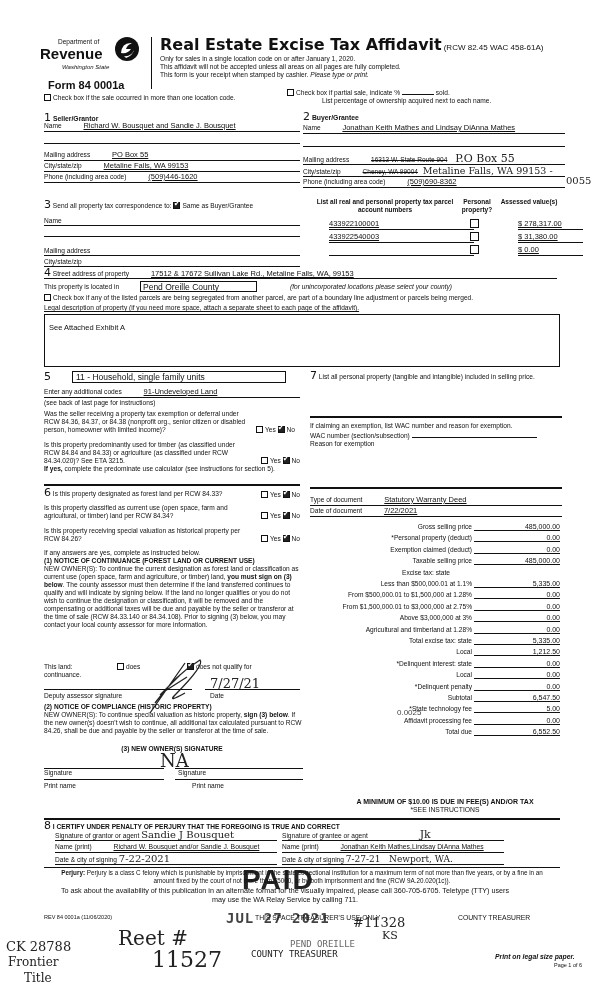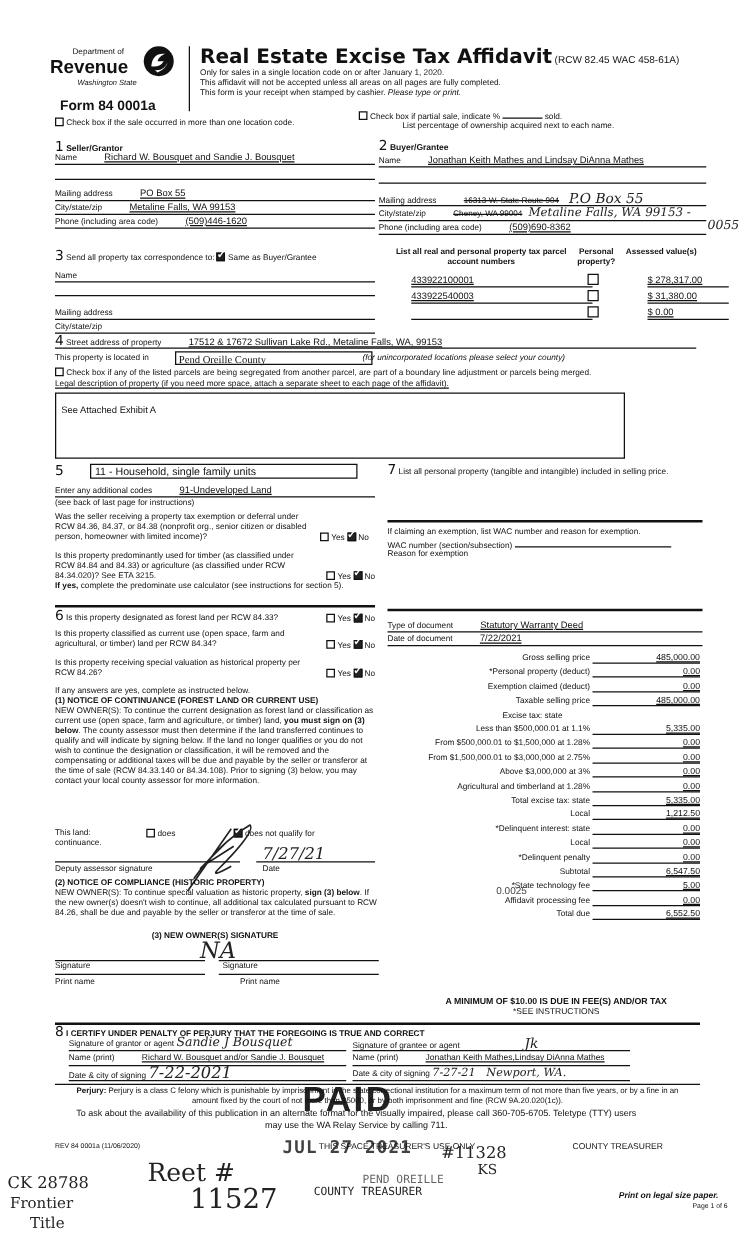--- a/index.html
+++ b/index.html
@@ -2,21 +2,21 @@
 <html><head>
 <meta charset="utf-8">
 <style>
   * { box-sizing: border-box; margin: 0; padding: 0; }
   html, body { width: 600px; height: 997px; background: #fff; overflow: hidden; }
   body { position: relative; font-family: "Liberation Sans", sans-serif; color: #111; font-size: 7px; }
   .abs { position: absolute; }
   .sans { font-family: "DejaVu Sans", sans-serif; }
   .line { border-bottom: 1px solid #111; }
   .fill { font-family: "Liberation Sans", sans-serif; font-size: 7.5px; text-decoration: underline; margin-left: 20px; }
-  .hand { font-family: "DejaVu Serif", serif; font-style: italic; color: #222; }
+  .hand { font-family: "DejaVu Serif", serif; color: #222; }
   .cb { display: inline-block; width: 7px; height: 7px; border: 1px solid #111; vertical-align: -1px; margin-right: 2px; position: relative; background: #fff; }
   .cb.checked::after { content: "✓"; position: absolute; left: -1px; top: -4px; font-size: 9px; font-weight: bold; color: #fff; }
   .cb.checked { background: #222; }
   .secnum { font-size: 11px; font-family: "DejaVu Sans", sans-serif; font-weight: normal; }
   .b { font-weight: bold; }
   .i { font-style: italic; }
   .box { border: 1px solid #111; }
   .center { text-align: center; }
   .txt { font-size: 6.6px; line-height: 8px; }
   .calc-row { position: absolute; left: 305px; width: 255px; height: 10px; font-size: 6.6px; }
@@ -137,27 +137,27 @@
   <div class="abs cb" style="left:161px;top:0px;width:9px;height:9px;"></div>
   <div class="abs line fill" style="left:189px;top:0;width:65px;height:11px;">$ 0.00</div>
 </div>
 
 <div class="abs txt line" style="left:44px;top:269px;width:513px;height:10px;white-space:nowrap;">
   <span class="secnum">4</span>
   <span>Street address of property</span>
   <span class="fill">17512 &amp; 17672 Sullivan Lake Rd., Metaline Falls, WA, 99153</span>
 </div>
 <div class="abs txt" style="left:44px;top:283px;">This property is located in</div>
-<div class="abs box" style="left:140px;top:281px;width:158px;height:11px;font-size:8.5px;padding-left:2px;line-height:10px;font-family:Liberation Serif, serif;">Pend Oreille County</div>
+<div class="abs box" style="left:140px;top:281px;width:117px;height:11px;font-size:8.5px;padding-left:2px;line-height:10px;">Pend Oreille County</div>
 <div class="abs txt i" style="left:290px;top:283px;">(for unincorporated locations please select your county)</div>
 <div class="abs txt" style="left:44px;top:294px;white-space:nowrap;">
   <span class="cb"></span><span>Check box if any of the listed parcels are being segregated from another parcel, are part of a boundary line adjustment or parcels being merged.</span>
 </div>
 <div class="abs txt" style="left:44px;top:304px;text-decoration:underline;">Legal description of property (if you need more space, attach a separate sheet to each page of the affidavit).</div>
-<div class="abs box" style="left:44px;top:314px;width:456px;height:53px;">
+<div class="abs box" style="left:44px;top:314px;width:516px;height:53px;">
   <span style="position:absolute;left:4px;top:8px;font-size:7.5px;">See Attached Exhibit A</span>
 </div>
 
 <div class="abs secnum" style="left:44px;top:370px;">5</div>
 <div class="abs box" style="left:72px;top:371px;width:214px;height:12px;font-size:8.5px;padding-left:3px;line-height:11px;">11 - Household, single family units</div>
 <div class="abs txt line" style="left:44px;top:388px;width:256px;height:10px;">
   <span>Enter any additional codes</span>
   <span class="fill">91-Undeveloped Land</span>
 </div>
 <div class="abs txt" style="left:44px;top:399px;">(see back of last page for instructions)</div>
@@ -365,21 +365,21 @@
 <div class="abs txt line" style="left:55px;top:831px;width:222px;height:10px;white-space:nowrap;">
   <span>Signature of grantor or agent</span>
   <span class="hand" style="font-size:10px;">Sandie J Bousquet</span>
 </div>
 <div class="abs txt line" style="left:55px;top:843px;width:222px;height:10px;white-space:nowrap;">
   <span>Name (print)</span>
   <span class="fill" style="font-size:6.8px;">Richard W. Bousquet and/or Sandie J. Bousquet</span>
 </div>
 <div class="abs txt line" style="left:55px;top:855px;width:222px;height:10px;white-space:nowrap;">
   <span>Date &amp; city of signing</span>
-  <span class="hand" style="font-size:13px;">7-22-2021</span>
+  <span class="hand" style="font-size:10px;">7-22-2021</span>
 </div>
 <div class="abs txt line" style="left:282px;top:831px;width:222px;height:10px;white-space:nowrap;">
   <span>Signature of grantee or agent</span>
   <span class="hand" style="font-size:11px;margin-left:50px;">Jk</span>
 </div>
 <div class="abs txt line" style="left:282px;top:843px;width:222px;height:10px;white-space:nowrap;">
   <span>Name (print)</span>
   <span class="fill" style="font-size:6.8px;">Jonathan Keith Mathes,Lindsay DiAnna Mathes</span>
 </div>
 <div class="abs txt line" style="left:282px;top:855px;width:222px;height:10px;white-space:nowrap;">

